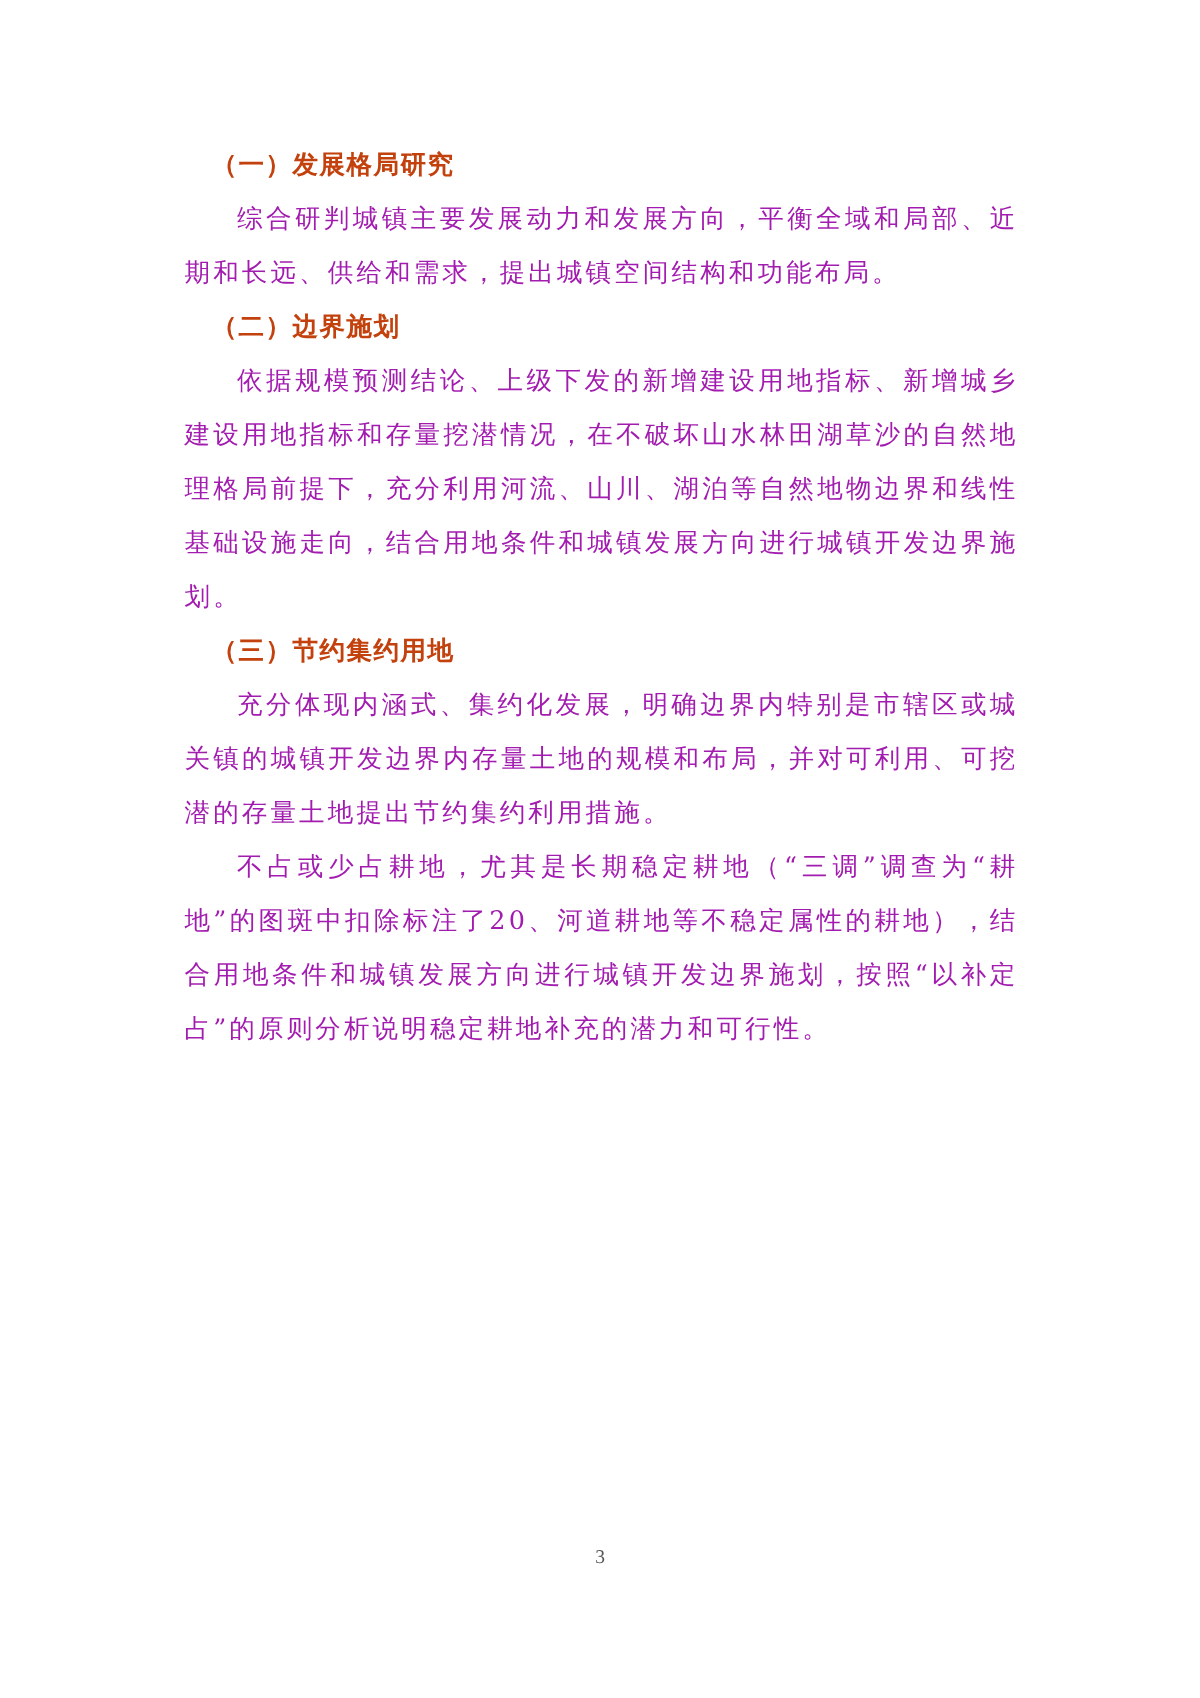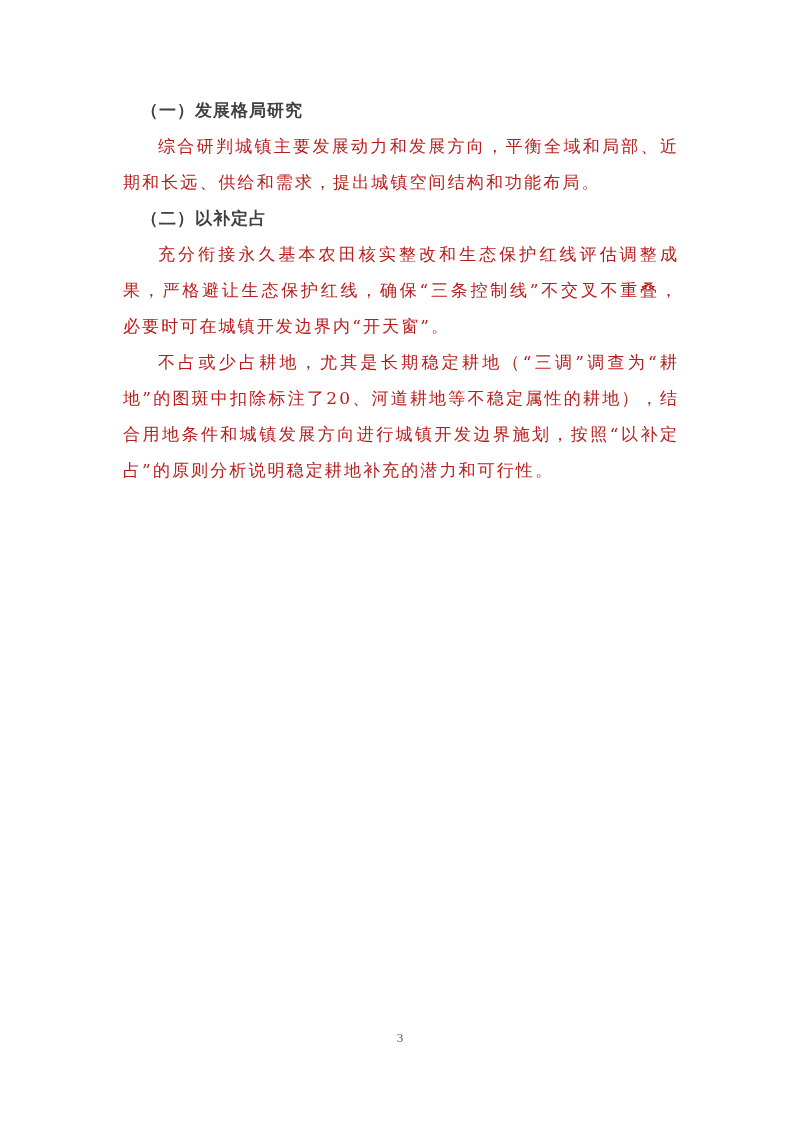--- a/index.html
+++ b/index.html
@@ -1,35 +1,39 @@
 <!DOCTYPE html>
 <html><head>
   <meta charset="utf-8">
   <style>
     html, body { margin: 0; padding: 0; background: #ffffff; }
     body { width: 800px; height: 1132px; position: relative; overflow: hidden;
       font-family: "DejaVu Serif", "Liberation Serif", serif; color: #1a1a1a; }
     .page { position: absolute; left: 123px; top: 92px; width: 556px; }
     .heading { font-family: "DejaVu Sans", "Liberation Sans", sans-serif; font-weight: bold;
-      font-size: 17px; line-height: 36px; height: 36px; padding-left: 18px; letter-spacing: 1px; color: #404040; }
+      font-size: 17px; line-height: 36px; height: 36px; padding-left: 18px; letter-spacing: 1px; color: #c2410c; }
     .para { font-size: 17px; line-height: 36px; text-indent: 35px; text-align: justify;
-      letter-spacing: 2.1px; margin: 0; color: #b91c1c; }
+      letter-spacing: 2.1px; margin: 0; color: #a21caf; }
     .pagenum { position: absolute; top: 1030px; left: 0; width: 800px; text-align: center;
       font-family: "Liberation Serif", serif; font-size: 13px; color: #555; }
   </style>
 </head>
 <body>
 
 <div class="page">
   <div>
     <div class="heading">（一）发展格局研究</div>
     <p class="para">综合研判城镇主要发展动力和发展方向，平衡全域和局部、近期和长远、供给和需求，提出城镇空间结构和功能布局。</p>
   </div>
   <div>
-    <div class="heading">（二）以补定占</div>
+    <div class="heading">（二）边界施划</div>
+    <p class="para">依据规模预测结论、上级下发的新增建设用地指标、新增城乡建设用地指标和存量挖潜情况，在不破坏山水林田湖草沙的自然地理格局前提下，充分利用河流、山川、湖泊等自然地物边界和线性基础设施走向，结合用地条件和城镇发展方向进行城镇开发边界施划。</p>
   </div>
   <div>
-    <p class="para">充分衔接永久基本农田核实整改和生态保护红线评估调整成果，严格避让生态保护红线，确保“三条控制线”不交叉不重叠，必要时可在城镇开发边界内“开天窗”。</p>
+    <div class="heading">（三）节约集约用地</div>
+    <p class="para">充分体现内涵式、集约化发展，明确边界内特别是市辖区或城关镇的城镇开发边界内存量土地的规模和布局，并对可利用、可挖潜的存量土地提出节约集约利用措施。</p>
+  </div>
+  <div>
     <p class="para">不占或少占耕地，尤其是长期稳定耕地（“三调”调查为“耕地”的图斑中扣除标注了20、河道耕地等不稳定属性的耕地），结合用地条件和城镇发展方向进行城镇开发边界施划，按照“以补定占”的原则分析说明稳定耕地补充的潜力和可行性。</p>
   </div>
 </div>
 
 <div class="pagenum">3</div>
 
 </body></html>

